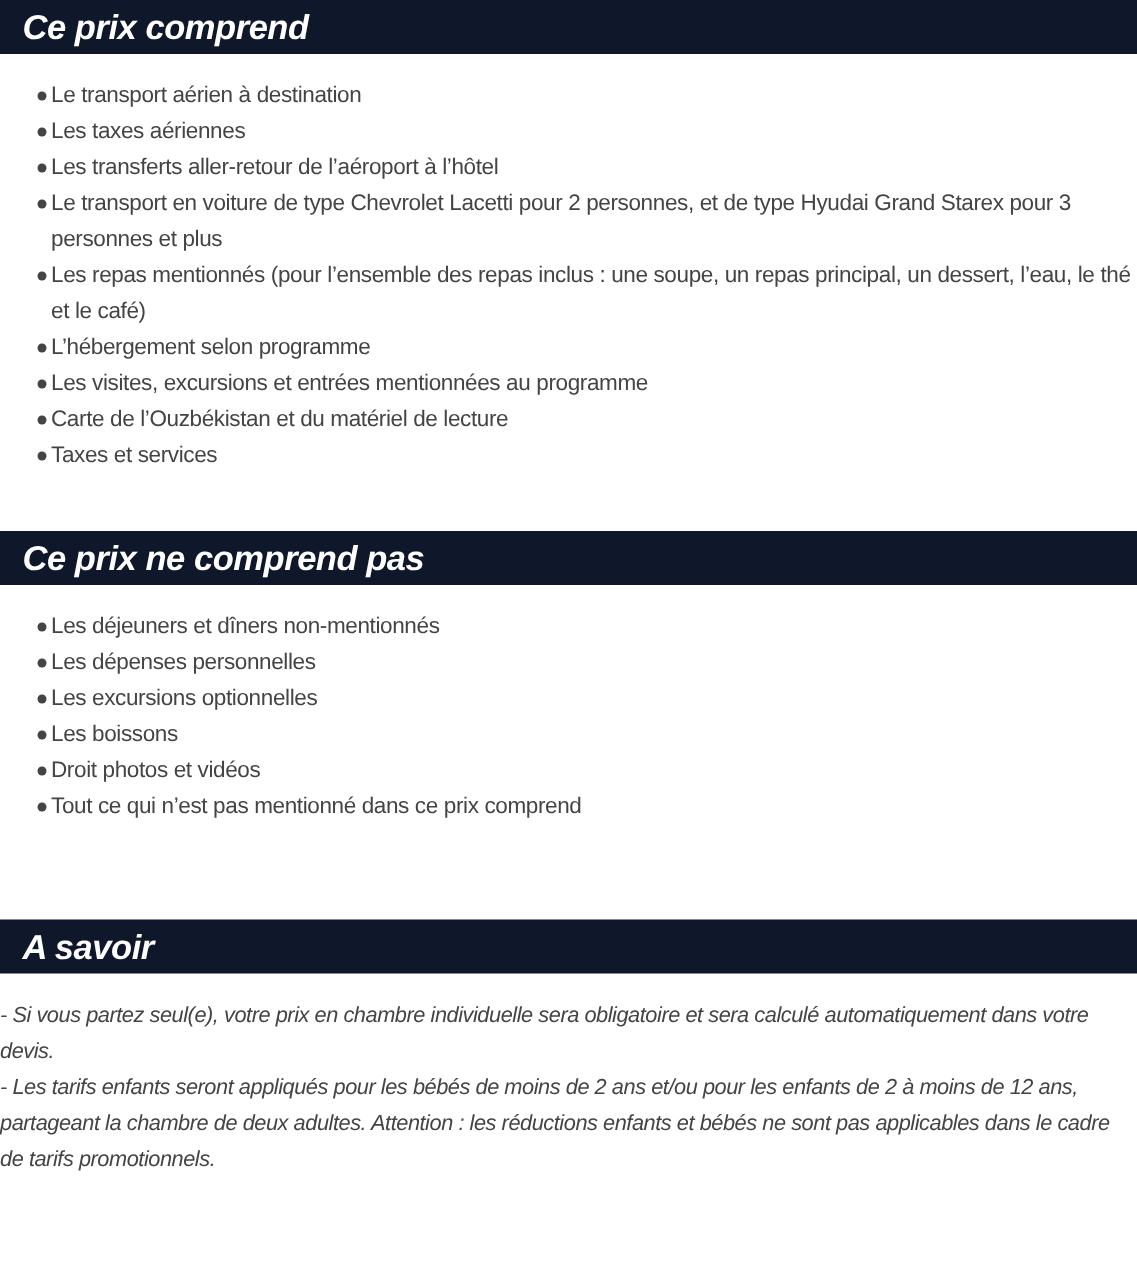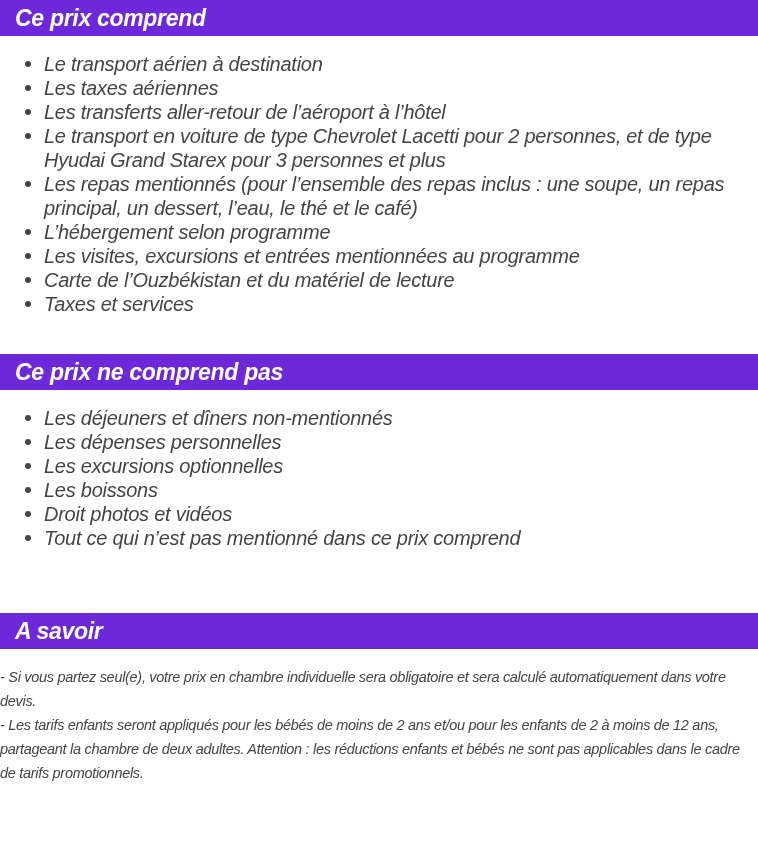--- a/index.html
+++ b/index.html
@@ -8,21 +8,21 @@
       background: #ffffff;
     }
     body {
       width: 758px;
       height: 851px;
       overflow: hidden;
       font-family: "Liberation Sans", sans-serif;
       color: #444444;
     }
     .section-header {
-      background: #6d28d9;
+      background: #0f172a;
       height: 36px;
       box-sizing: border-box;
       padding-left: 15px;
       display: flex;
       align-items: center;
     }
     .section-header h2 {
       margin: 0;
       color: #ffffff;
       font-style: italic;
@@ -31,24 +31,23 @@
       letter-spacing: -0.3px;
       line-height: 36px;
     }
     ul.bullets {
       list-style: none;
       margin: 0;
       padding: 0;
     }
     ul.bullets li {
       position: relative;
-      padding-left: 44px;
+      padding-left: 34px;
       padding-right: 4px;
-      font-style: italic;
-      font-size: 20px;
+      font-size: 15px;
       line-height: 24px;
       letter-spacing: -0.25px;
     }
     ul.bullets li .dot {
       position: absolute;
       left: 25px;
       top: 9px;
       width: 6px;
       height: 6px;
       border-radius: 50%;

